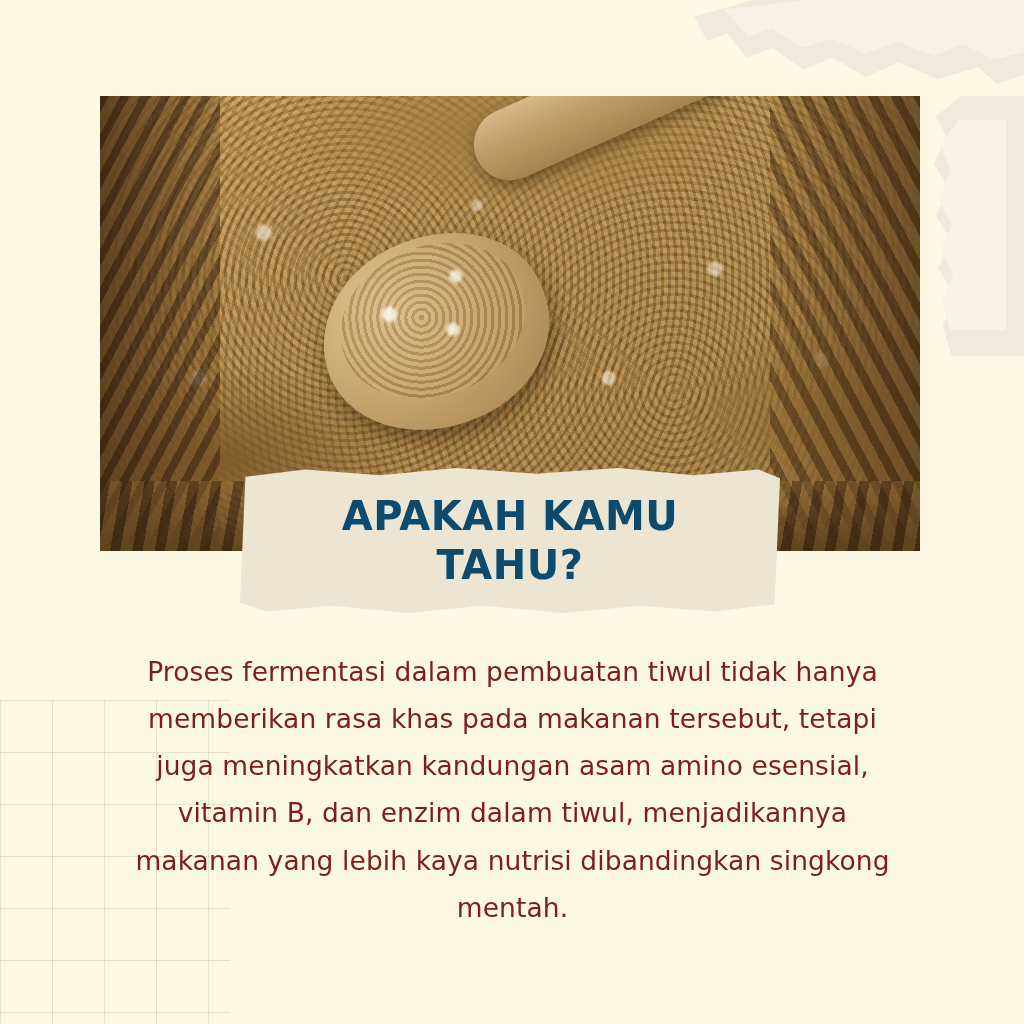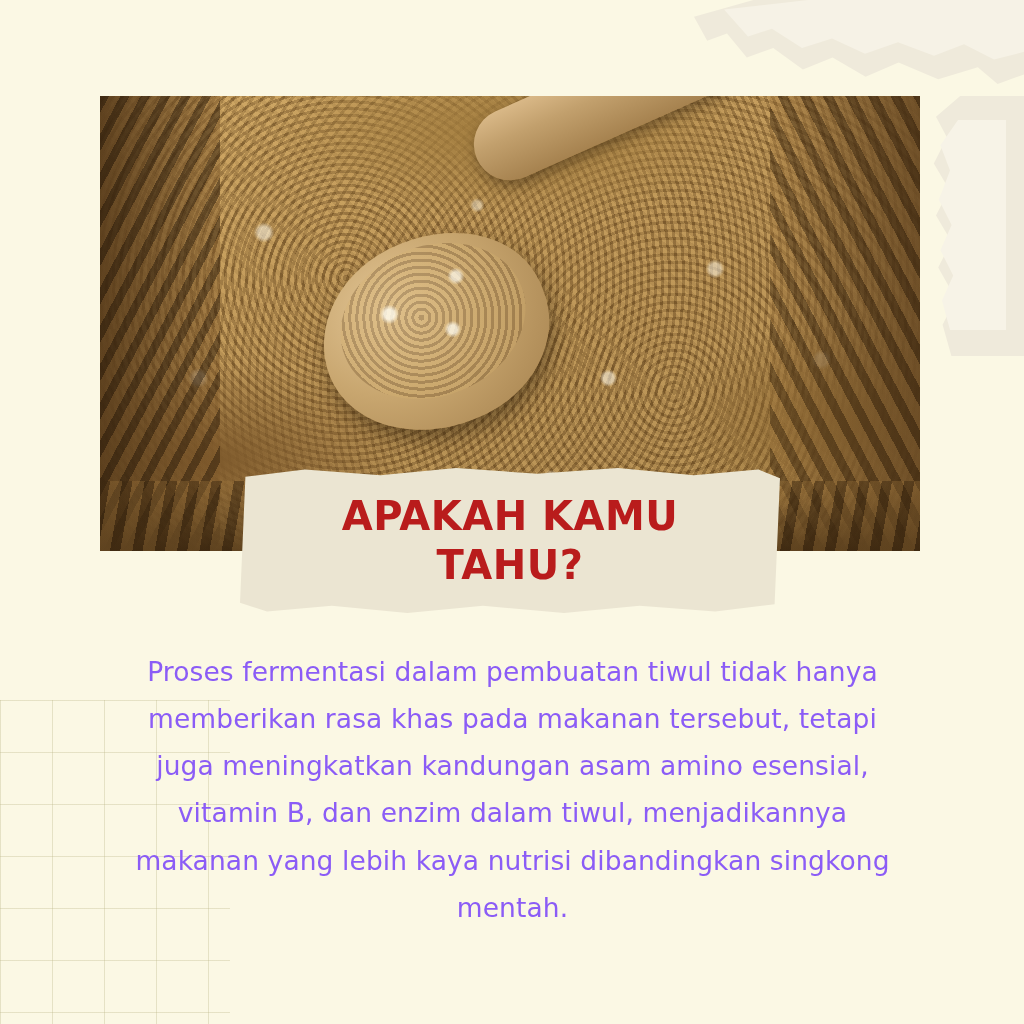--- a/index.html
+++ b/index.html
@@ -194,36 +194,36 @@
     display: flex;
     align-items: center;
     justify-content: center;
   }
   .title-text {
     font-family: "DejaVu Sans", sans-serif;
     font-weight: 700;
     font-size: 40px;
     letter-spacing: 0.5px;
     line-height: 1.22;
-    color: #b91c1c;
+    color: #0c4a6e;
     text-align: center;
     padding: 0 24px;
   }
 
   
   .body-text {
     position: absolute;
     left: 130px;
     top: 648px;
     width: 765px;
     text-align: center;
     font-family: "DejaVu Sans", sans-serif;
     font-size: 26.5px;
     line-height: 1.78;
-    color: #8b5cf6;
+    color: #7f1d1d;
     letter-spacing: 0.1px;
   }
 </style>
 </head>
 <body>
 
 <div class="torn-top"></div>
 <div class="torn-top-2"></div>
 <div class="torn-right"></div>
 <div class="torn-right-2"></div>

